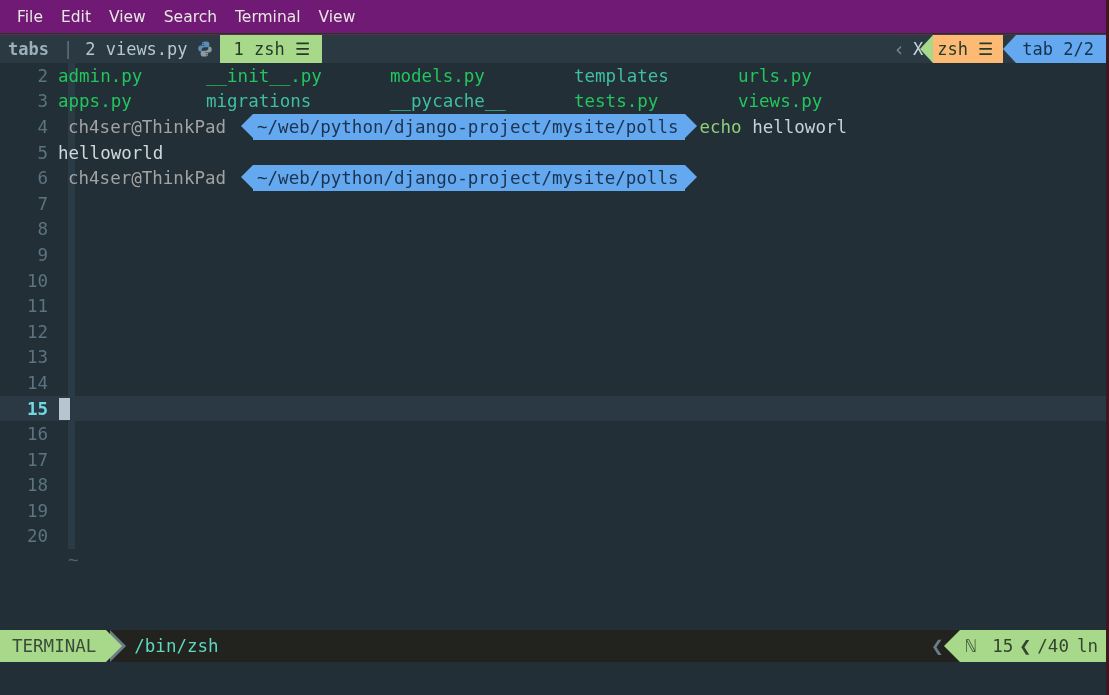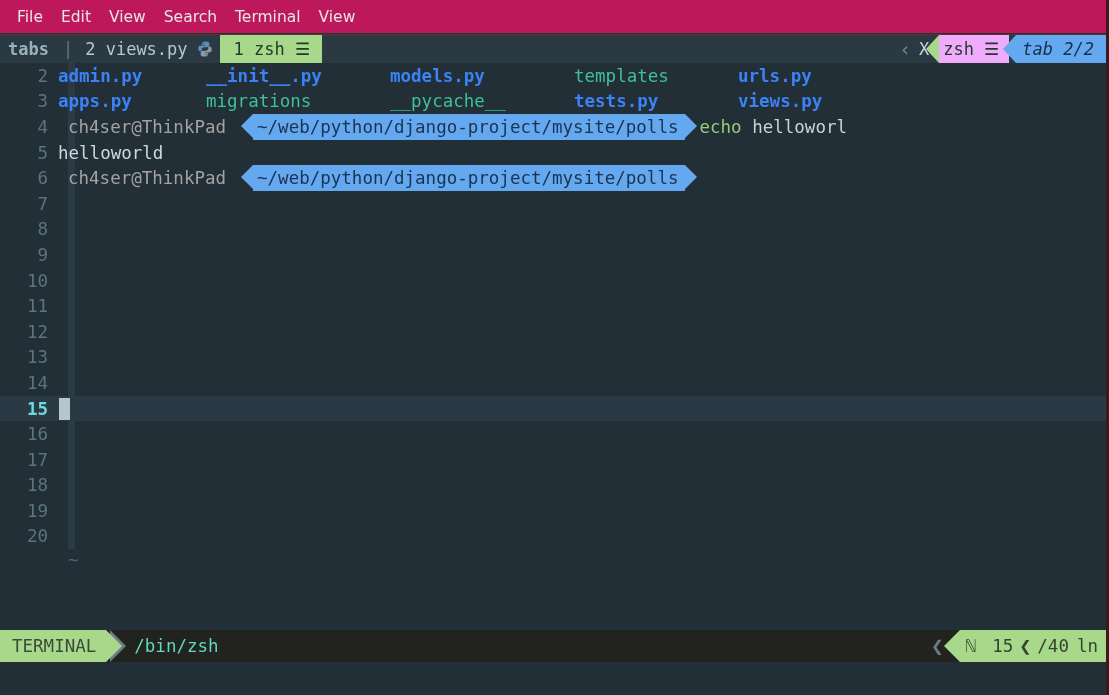--- a/index.html
+++ b/index.html
@@ -83,21 +83,21 @@
     left: 50%; top: 50%;
     transform: translate(-50%,-50%);
     width: 9px; height: 9px;
     border: 2px solid #d8d4d0;
     box-sizing: border-box;
   }
 
   
   .menubar {
     height: 33px;
-    background: #be185d;
+    background: #701a75;
     display: flex;
     align-items: center;
     padding-left: 8px;
     border-bottom: 1px solid #2f2e2b;
   }
   .menu-item {
     color: #e8e6e3;
     font-family: "DejaVu Sans", sans-serif;
     font-size: 15.5px;
     padding: 3px 9px;
@@ -137,41 +137,40 @@
   }
   .tl-spacer { flex: 1; background: #2b3a42; }
   .tl-arrow-left {
     color: #6d8694;
     background: #2b3a42;
     padding: 0 6px;
     font-size: 19px;
   }
   .tl-x { color: #c6d5dc; background: #2b3a42; padding: 0 10px 0 2px; }
   .tl-pl-green {
-    background: #f0abfc;
+    background: #fdba74;
     color: #243b2c;
     padding: 0 10px 0 4px;
     position: relative;
   }
   .tl-pl-green::before {
     content: "";
     position: absolute;
     left: -13px; top: 0;
     width: 0; height: 0;
     border-top: 14px solid transparent;
     border-bottom: 14px solid transparent;
     border-right: 13px solid #a8d98b;
   }
   .tl-pl-blue {
     background: #64a8f0;
     color: #15314f;
     padding: 0 12px 4px 6px;
     position: relative;
-    margin-left: 7px;
-    font-style: italic;
+    margin-left: 13px;
   }
   .tl-pl-blue::before {
     content: "";
     position: absolute;
     left: -13px; top: 0;
     width: 0; height: 0;
     border-top: 14px solid transparent;
     border-bottom: 14px solid transparent;
     border-right: 13px solid #64a8f0;
   }
@@ -220,21 +219,21 @@
   }
   .cursor-block {
     display: inline-block;
     width: 11px;
     height: 22px;
     background: #b7c6ce;
     vertical-align: middle;
   }
 
   
-  .c-file   { color: #3b82f6; font-weight: bold; }
+  .c-file   { color: #22c55e; }
   .c-dir    { color: #3fbfa0; font-weight: normal; }
   .c-out    { color: #cfd8dc; }
   .c-user   { color: #a3a3a3; }
   .c-cmd    { color: #8fce7a; }
   .c-arg    { color: #c8d2d8; }
 
   .pl-path {
     background: #64a8f0;
     color: #1b3350;
     padding: 1px 7px 1px 4px;

